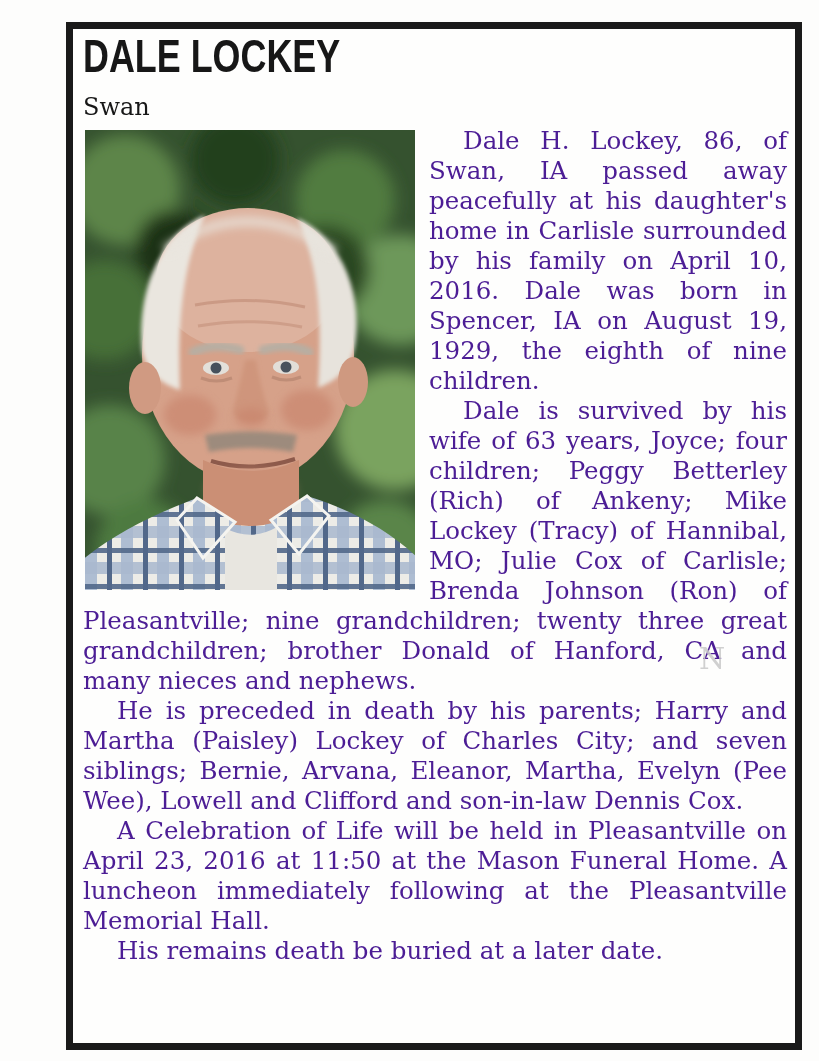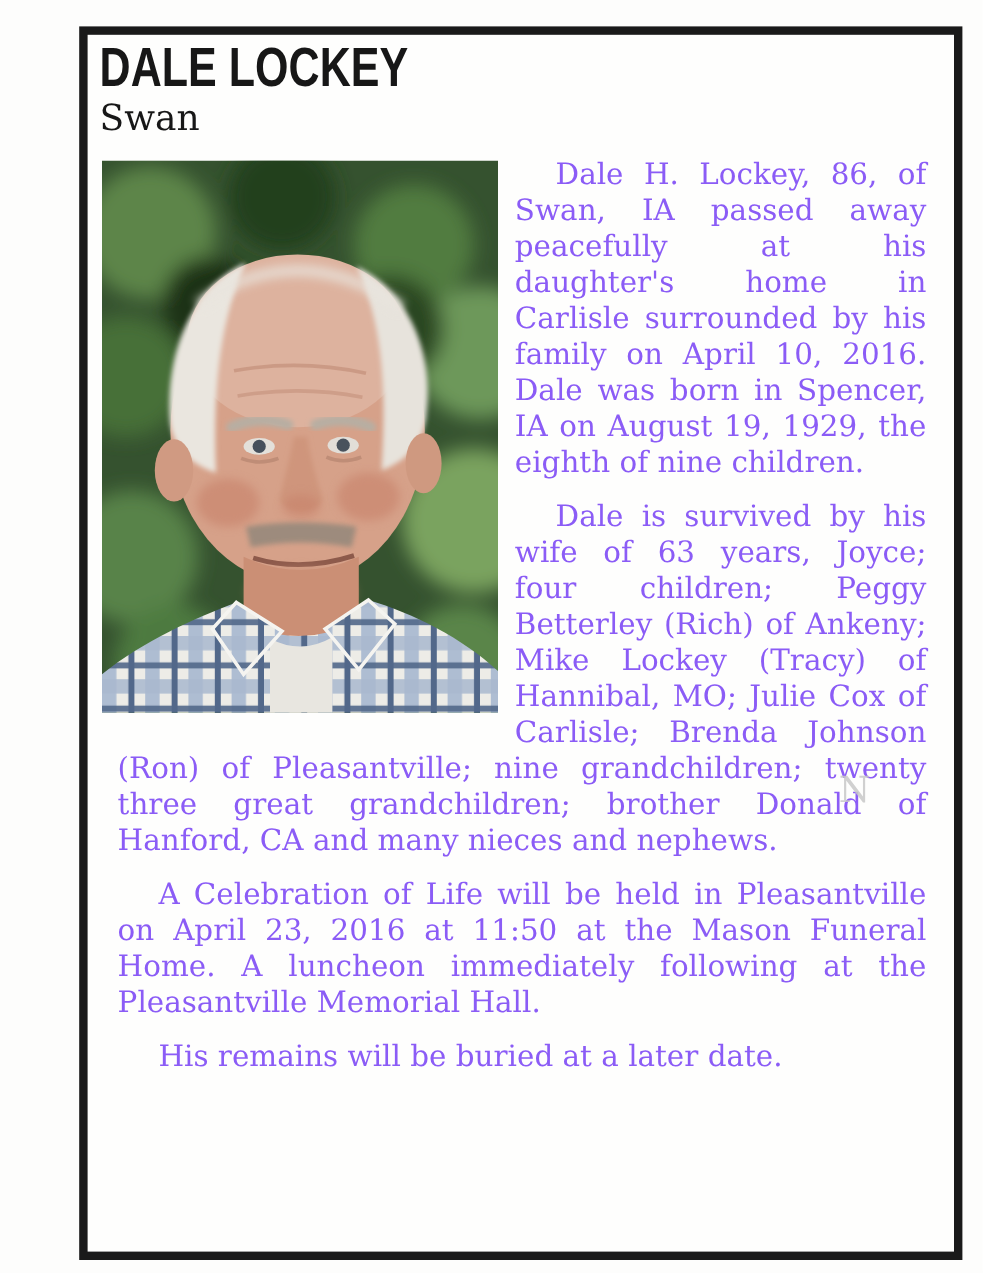--- a/index.html
+++ b/index.html
@@ -18,30 +18,30 @@
     margin:2px 0 0 0; color:#171717;
     font-family:"Liberation Sans", sans-serif;
     font-weight:bold; font-size:46px; line-height:1.0;
     white-space:nowrap;
   }
   .headline-inner {
     display:inline-block; transform:scaleX(0.78);
     transform-origin:0 50%; letter-spacing:0;
   }
   .subtitle {
-    font-size:30px; line-height:1.05; margin:4px 0 6px 0; color:#171717;
+    font-size:24px; line-height:1.05; margin:16px 0 6px 0; color:#171717;
   }
   .photo {
     float:left; width:330px; height:460px;
     margin:4px 14px 4px 2px; padding:0; background:#35522f;
   }
   .photo svg { display:block; width:100%; height:100%; }
   .body-text p {
-    margin:15px; text-align:justify; text-indent:34px;
-    font-size:24.5px; line-height:30px; color:#8b5cf6;
+    margin:0; text-align:justify; text-indent:34px;
+    font-size:24.5px; line-height:30px; color:#4c1d95;
   }
   .watermark {
     position:absolute; left:626px; top:612px;
     font-size:30px; color:#c9c9c9; opacity:0.85;
     font-family:"DejaVu Serif", serif; pointer-events:none;
   }
 </style>
 </head>
 <body>
 
@@ -119,19 +119,20 @@
           <path d="M-5,465 L-5,432 C30,402 75,382 112,368 L118,385 Q166,408 214,383 L222,366
                    C262,378 305,400 335,430 L335,465 Z" fill="url(#plaid)"></path>
           <path d="M140,398 Q166,412 192,397 L192,460 L140,460 Z" fill="#e8e6e0"></path>
           <path d="M112,368 L150,392 L118,428 L92,390 Z" fill="url(#plaid)" stroke="#f5f4f0" stroke-width="3"></path>
           <path d="M222,366 L186,390 L214,424 L244,386 Z" fill="url(#plaid)" stroke="#f5f4f0" stroke-width="3"></path>
         </svg>
       </figure>
 
       <p>Dale H. Lockey, 86, of Swan, IA passed away peacefully at his daughter's home in Carlisle surrounded by his family on April 10, 2016.  Dale was born in Spencer, IA on August 19, 1929, the eighth of nine children.</p>
       <p>Dale is survived by his wife of 63 years, Joyce; four children; Peggy Betterley (Rich) of Ankeny; Mike Lockey (Tracy) of Hannibal, MO; Julie Cox of Carlisle; Brenda Johnson (Ron) of Pleasantville; nine grandchildren; twenty three great grandchildren; brother Donald of Hanford, CA and many nieces and nephews.</p>
+      <p>He is preceded in death by his parents; Harry and Martha (Paisley) Lockey of Charles City; and seven siblings; Bernie, Arvana, Eleanor, Martha, Evelyn (Pee Wee), Lowell and Clifford and son-in-law Dennis Cox.</p>
       <p>A Celebration of Life will be held in Pleasantville on April 23, 2016 at 11:50 at the Mason Funeral Home.  A luncheon immediately following at the Pleasantville Memorial Hall.</p>
-      <p>His remains will be buried at a later date.</p>
+      <p>His remains death be buried at a later date.</p>
     </div>
 
     <div class="watermark">N</div>
   </div>
 </div>
 
 </body></html>

